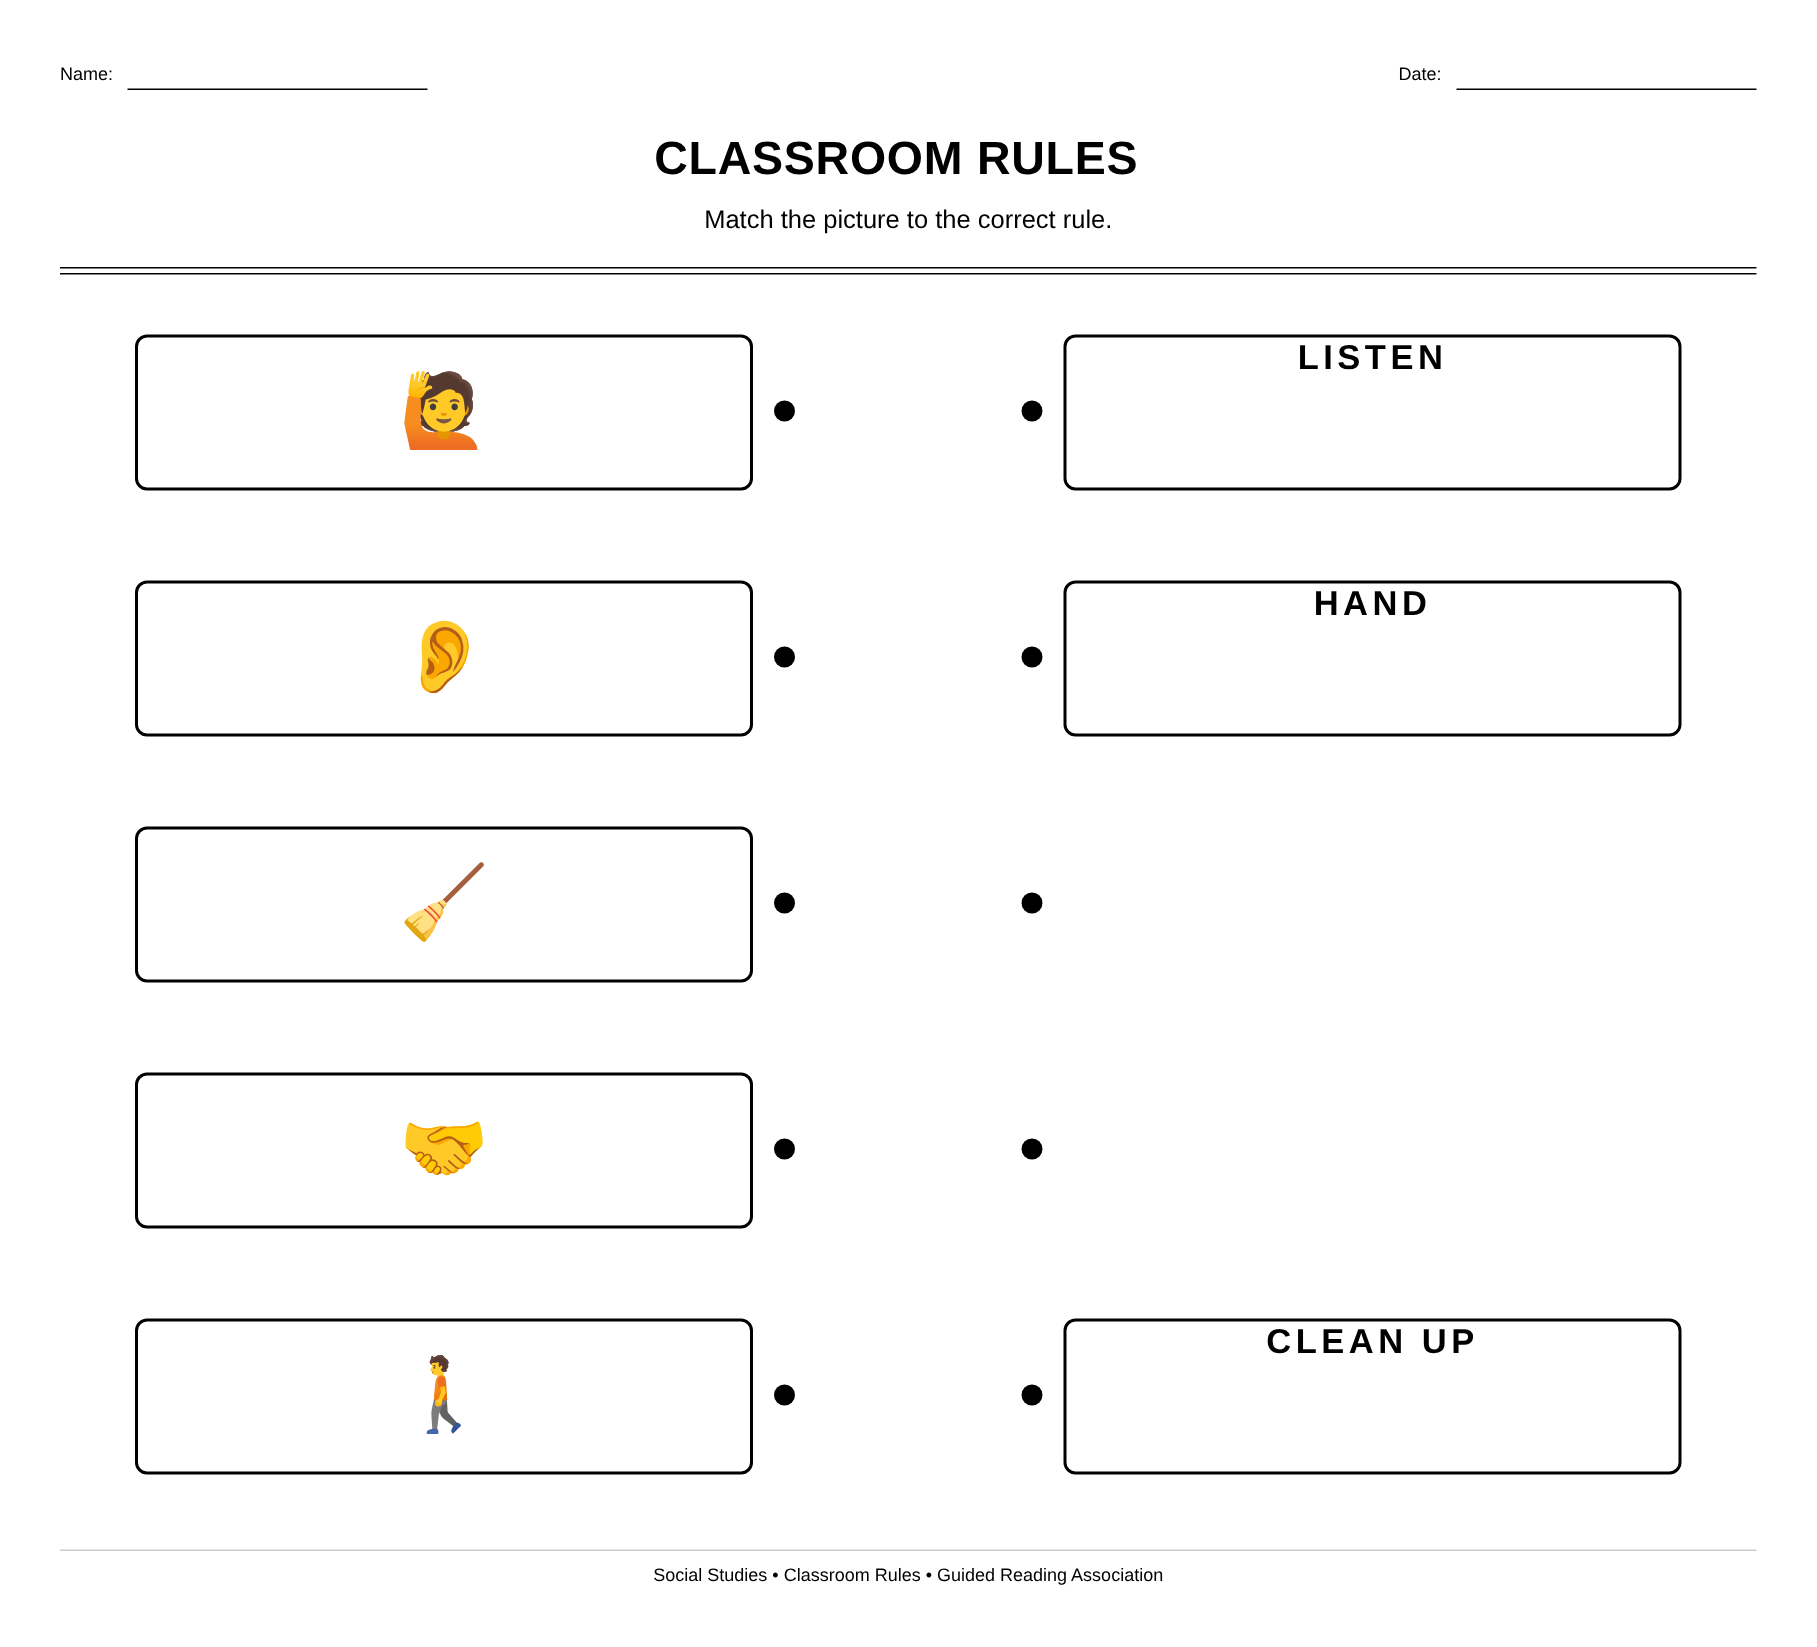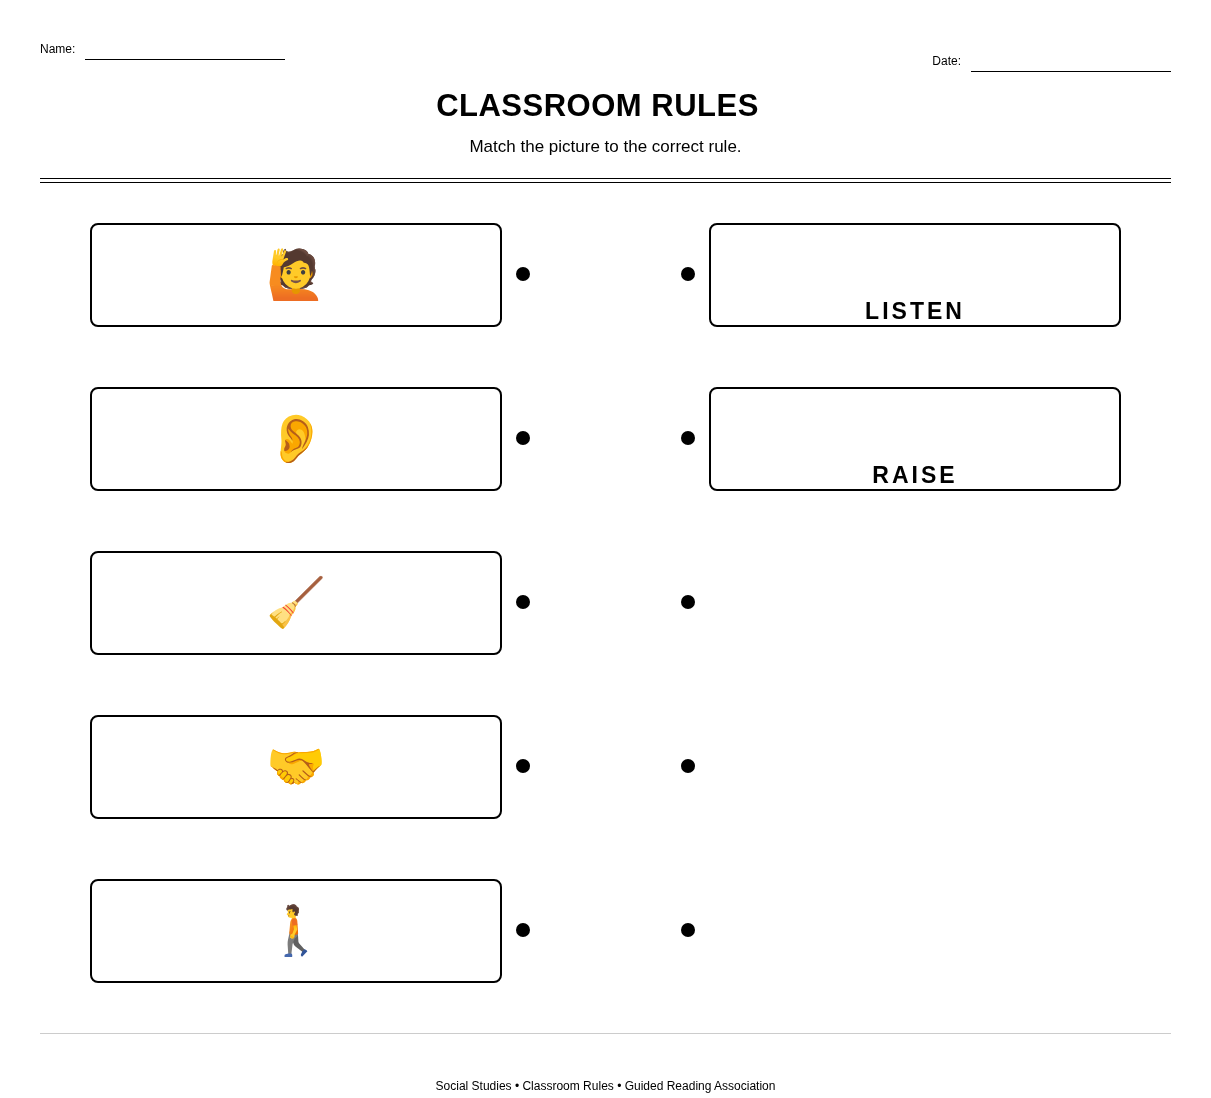--- a/index.html
+++ b/index.html
@@ -1,34 +1,34 @@
 <!DOCTYPE html>
 <html><head>
 <meta charset="utf-8">
 <style>
   html, body { margin: 0; padding: 0; background: #ffffff; }
   body { width: 1211px; height: 1098px; position: relative; font-family: "Liberation Sans", sans-serif; color: #000; overflow: hidden; }
   .header-row { position: absolute; top: 38px; left: 40px; right: 40px; height: 24px; }
   .name-field { position: absolute; left: 0; top: 0; display: flex; align-items: flex-end; }
-  .date-field { position: absolute; right: 0; top: 0; display: flex; align-items: flex-end; margin-top: 12px; }
+  .date-field { position: absolute; right: 0; top: 0; display: flex; align-items: flex-end; }
   .field-label { font-size: 12px; line-height: 22px; text-align: right; }
   .field-line { display: inline-block; width: 200px; border-bottom: 1.5px solid #000; margin-left: 10px; height: 16px; }
   .title { position: absolute; top: 88px; left: 0; width: 1195px; text-align: center; font-size: 31px; font-weight: bold; letter-spacing: 0.5px; }
   .subtitle { position: absolute; top: 137px; left: 0; width: 1211px; text-align: center; font-size: 17px; }
   .double-rule { position: absolute; top: 178px; left: 40px; width: 1131px; height: 3px; border-top: 1.5px solid #000; border-bottom: 1.5px solid #000; }
   .row { position: absolute; left: 0; width: 1211px; height: 104px; }
   .pic-box { position: absolute; left: 90px; top: 0; width: 408px; height: 100px; border: 2px solid #000; border-radius: 8px; display: flex; align-items: center; justify-content: center; }
   .emoji { font-size: 48px; line-height: 1; }
   .dot { position: absolute; width: 14px; height: 14px; border-radius: 50%; background: #000; top: 44px; }
   .dot.left { left: 516px; }
   .dot.right { left: 681px; }
-  .rule-box { position: absolute; left: 709px; top: 0; width: 408px; height: 100px; border: 2px solid #000; border-radius: 8px; display: flex; align-items: flex-end; justify-content: center; }
+  .rule-box { position: absolute; left: 709px; top: 0; width: 408px; height: 100px; border: 2px solid #000; border-radius: 8px; display: flex; align-items: flex-start; justify-content: center; }
   .rule-text { font-size: 23px; font-weight: bold; letter-spacing: 3px; }
   .footer-rule { position: absolute; top: 1033px; left: 40px; width: 1131px; border-top: 1px solid #cccccc; }
-  .footer { position: absolute; top: 1043px; left: 0; width: 1211px; text-align: center; font-size: 12px; margin-top: 36px; }
+  .footer { position: absolute; top: 1043px; left: 0; width: 1211px; text-align: center; font-size: 12px; }
 </style>
 </head>
 <body>
 
 <div class="header-row">
   <div class="name-field">
     <span class="field-label">Name:</span>
     <span class="field-line"></span>
   </div>
   <div class="date-field">
@@ -52,21 +52,21 @@
   </div>
 </div>
 
 <div class="row" style="top:387px;">
   <div class="pic-box">
     <span class="emoji">👂</span>
   </div>
   <div class="dot left"></div>
   <div class="dot right"></div>
   <div class="rule-box">
-    <span class="rule-text">RAISE</span>
+    <span class="rule-text">HAND</span>
   </div>
 </div>
 
 <div class="row" style="top:551px;">
   <div class="pic-box">
     <span class="emoji">🧹</span>
   </div>
   <div class="dot left"></div>
   <div class="dot right"></div>
 </div>
@@ -78,16 +78,19 @@
   <div class="dot left"></div>
   <div class="dot right"></div>
 </div>
 
 <div class="row" style="top:879px;">
   <div class="pic-box">
     <span class="emoji">🚶</span>
   </div>
   <div class="dot left"></div>
   <div class="dot right"></div>
+  <div class="rule-box">
+    <span class="rule-text">CLEAN UP</span>
+  </div>
 </div>
 
 <div class="footer-rule"></div>
 <div class="footer">Social Studies • Classroom Rules • Guided Reading Association</div>
 
 </body></html>

